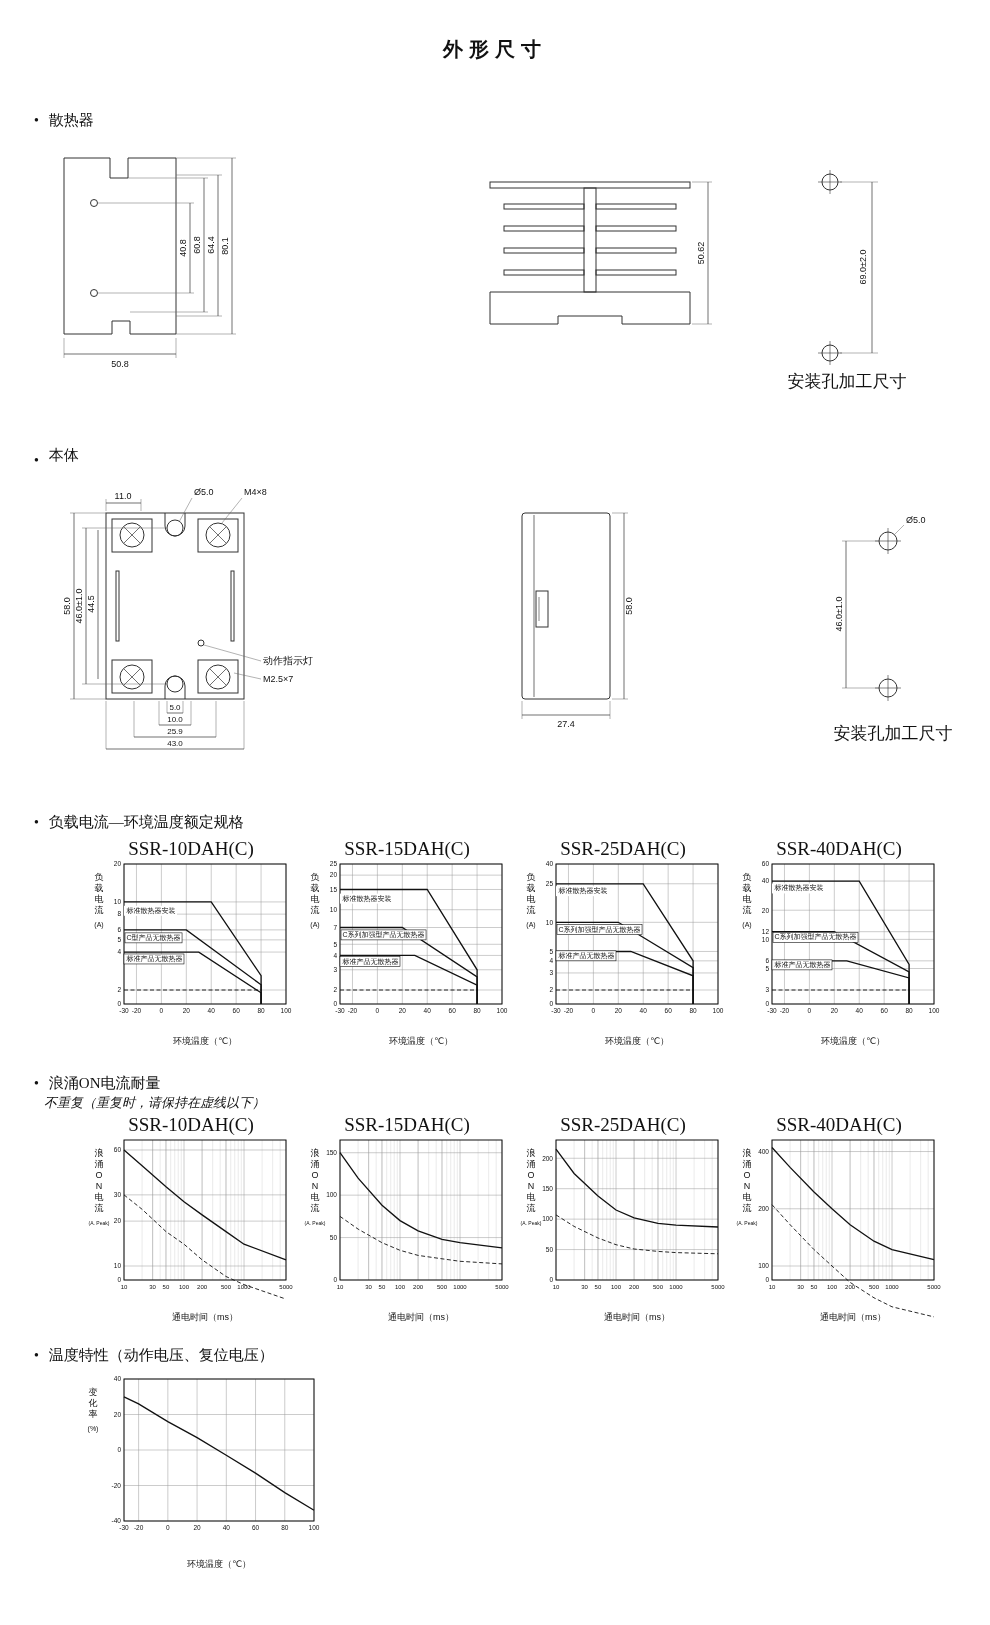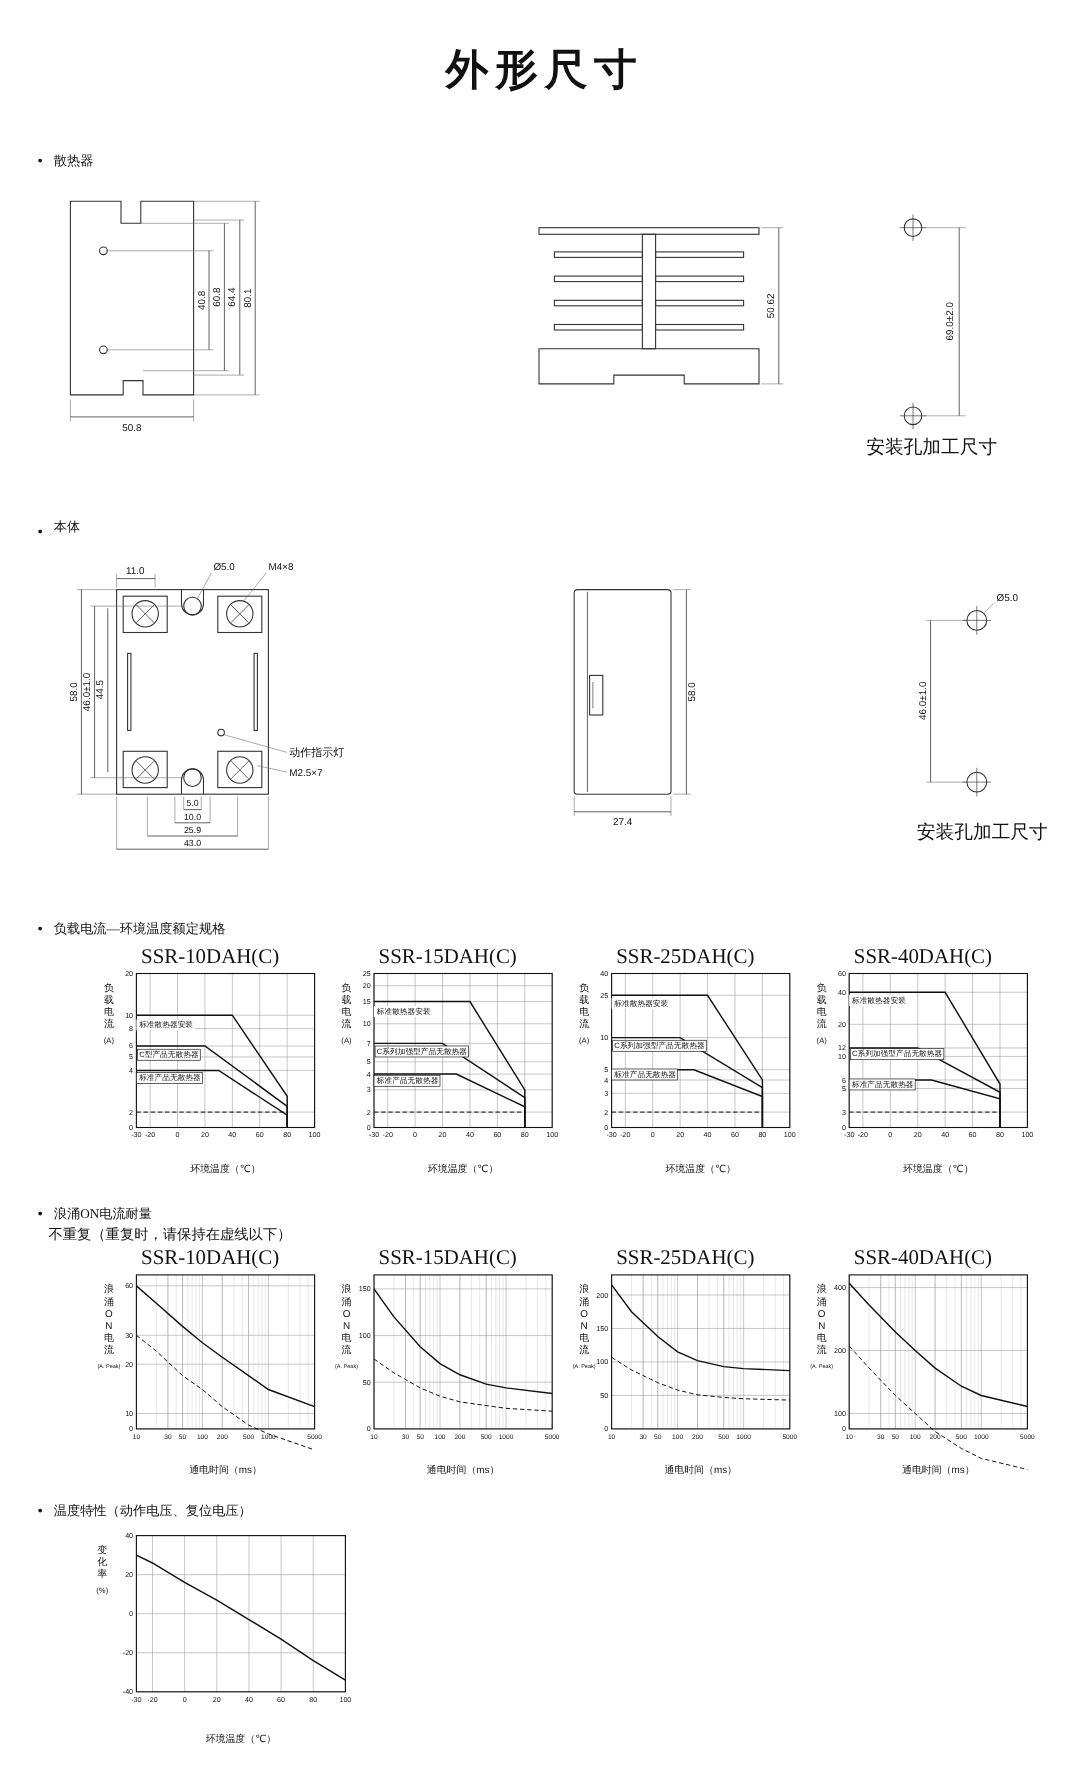--- a/index.html
+++ b/index.html
@@ -1,27 +1,27 @@
 <!DOCTYPE html>
 <html><head>
 <meta charset="utf-8">
 <style>
   *{margin:0;padding:0;box-sizing:border-box;}
   html,body{background:#fff;}
   body{width:990px;height:1625px;overflow:hidden;color:#111;
        font-family:"Liberation Sans","DejaVu Sans",sans-serif;}
-  .title{text-align:center;padding-top:36px;font-size:39px;font-weight:bold;letter-spacing:6px;}
-  .sec{font-size:12px;font-family:"Liberation Serif",serif;margin-left:34px;display:flex;align-items:center;}
+  .title{text-align:center;padding-top:36px;font-size:20px;font-weight:bold;letter-spacing:6px;}
+  .sec{font-size:15px;font-family:"Liberation Serif",serif;margin-left:34px;display:flex;align-items:center;}
   .sec::before{content:"●";font-size:8px;margin-right:10px;position:relative;top:-1px;}
   .sec-heatsink{margin-top:48px;}
   .sec-body{margin-top:52px;align-items:flex-end;}
   .sec-load{margin-top:46px;margin-bottom:6px;}
   .sec-surge{margin-top:26px;}
   .sec-temp{margin-top:22px;margin-bottom:6px;}
-  .note{margin:1px 0 2px 44px;font-size:13px;font-family:"Liberation Serif",serif;}
+  .note{margin:1px 0 2px 44px;font-size:13px;font-family:"Liberation Serif",serif;font-style:italic;}
   .row{display:flex;align-items:flex-start;}
   .row-heatsink{margin-left:52px;margin-top:14px;}
   .row-body{margin-left:58px;margin-top:10px;}
   .hs-side{margin-left:150px;}
   .hs-mount{margin-left:60px;margin-top:12px;}
   .body-side{margin-left:110px;}
   .body-mount{margin-left:140px;margin-top:30px;}
   .mount-caption{font-size:17px;font-family:"Liberation Serif",serif;text-align:center;width:130px;margin-top:2px;}
   .charts-row{display:flex;margin-left:84px;gap:2px;margin-top:2px;}
   .chart{width:214px;}

